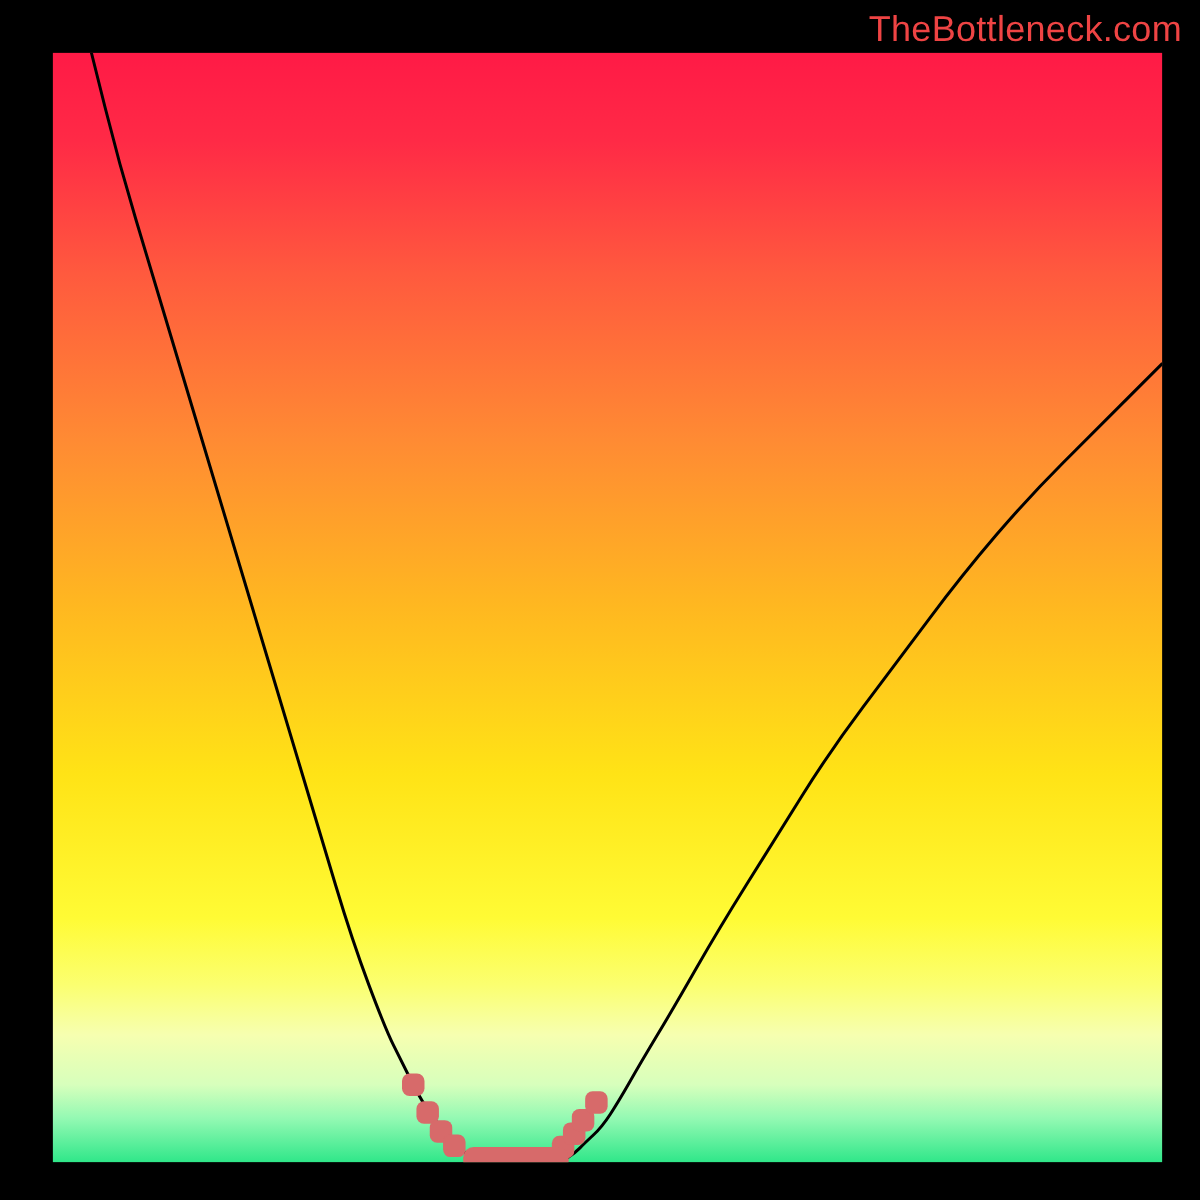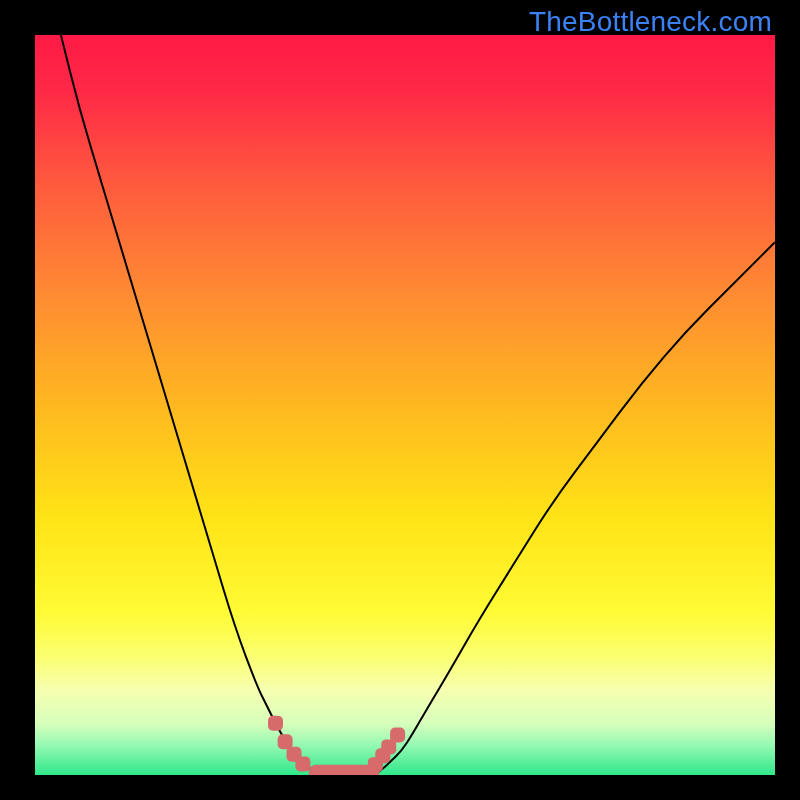--- a/index.html
+++ b/index.html
@@ -30,23 +30,23 @@
   .gradient {
     position: absolute;
     left: 0;
     top: 0;
     width: 100%;
     height: 100%;
   }
   .watermark {
     position: absolute;
     top: 6px;
-    right: 28px;
-    color: #3b82f6;
-    font-size: 28px;
+    right: 12px;
+    color: #ef4444;
+    font-size: 24px;
     font-weight: 500;
     letter-spacing: 0.2px;
   }
   svg.curves {
     position: absolute;
     left: 0;
     top: 0;
     width: 100%;
     height: 100%;
   }

